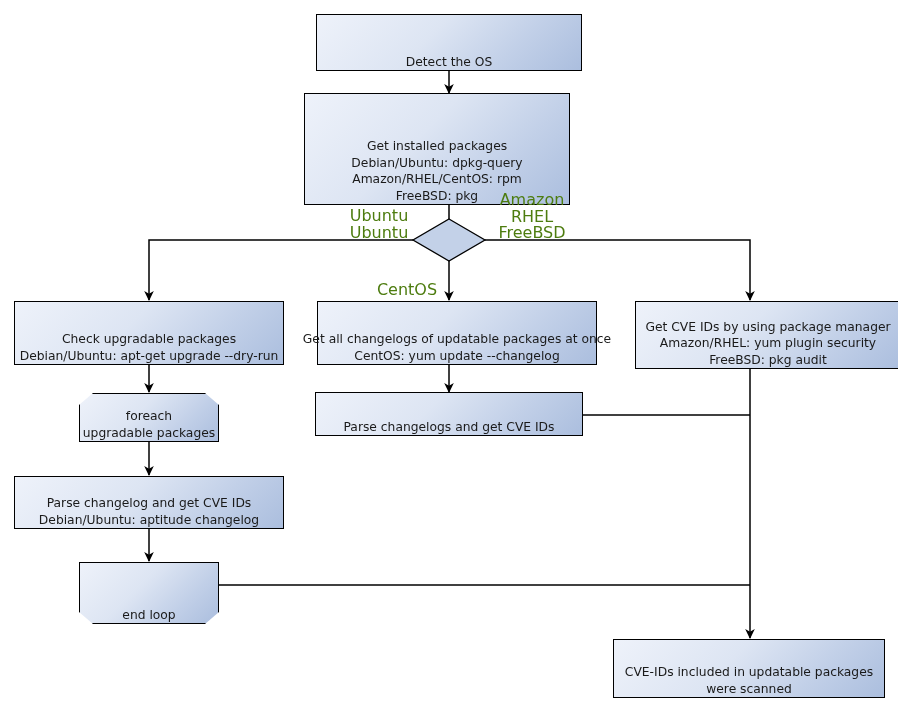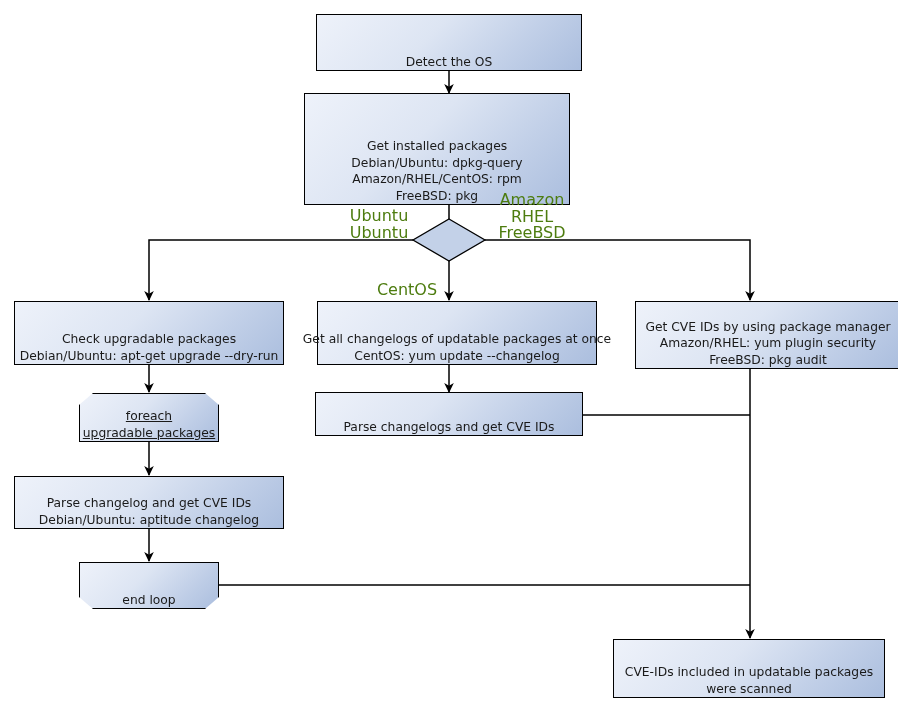--- a/index.html
+++ b/index.html
@@ -41,21 +41,20 @@
   }
   .rect {
     border: 1.3px solid #000000;
     background: linear-gradient(135deg, #eef2fa 0%, #dde5f3 42%, #c2d0e8 72%, #abbede 100%);
   }
   .loop-start {
     background: linear-gradient(135deg, #eef2fa 0%, #dde5f3 42%, #c2d0e8 72%, #abbede 100%);
     border: 1.3px solid #000000;
     -webkit-clip-path: polygon(14px 0, calc(100% - 14px) 0, 100% 12px, 100% 100%, 0 100%, 0 12px);
     clip-path: polygon(14px 0, calc(100% - 14px) 0, 100% 12px, 100% 100%, 0 100%, 0 12px);
-    text-decoration: underline;
   }
   .loop-end {
     background: linear-gradient(135deg, #eef2fa 0%, #dde5f3 42%, #c2d0e8 72%, #abbede 100%);
     border: 1.3px solid #000000;
     -webkit-clip-path: polygon(0 0, 100% 0, 100% calc(100% - 12px), calc(100% - 14px) 100%, 14px 100%, 0 calc(100% - 12px));
     clip-path: polygon(0 0, 100% 0, 100% calc(100% - 12px), calc(100% - 14px) 100%, 14px 100%, 0 calc(100% - 12px));
   }
   .edge-label {
     position: absolute;
     font-size: 16px;
@@ -166,21 +165,21 @@
     <span>Parse changelogs and get CVE IDs</span>
   </div>
 
   <div class="node rect" style="left:14px; top:476px; width:270px; height:53px;">
     <div>
       <span class="ml">Parse changelog and get  CVE IDs</span>
       <span class="ml">Debian/Ubuntu: aptitude changelog</span>
     </div>
   </div>
 
-  <div class="node loop-end" style="left:79px; top:562px; width:140px; height:47px;">
+  <div class="node loop-end" style="left:79px; top:562px; width:140px; height:62px;">
     <span>end loop</span>
   </div>
 
   <div class="node rect" style="left:613px; top:639px; width:272px; height:59px;">
     <div>
       <span class="ml">CVE-IDs included in updatable packages</span>
       <span class="ml">were scanned</span>
     </div>
   </div>
 

